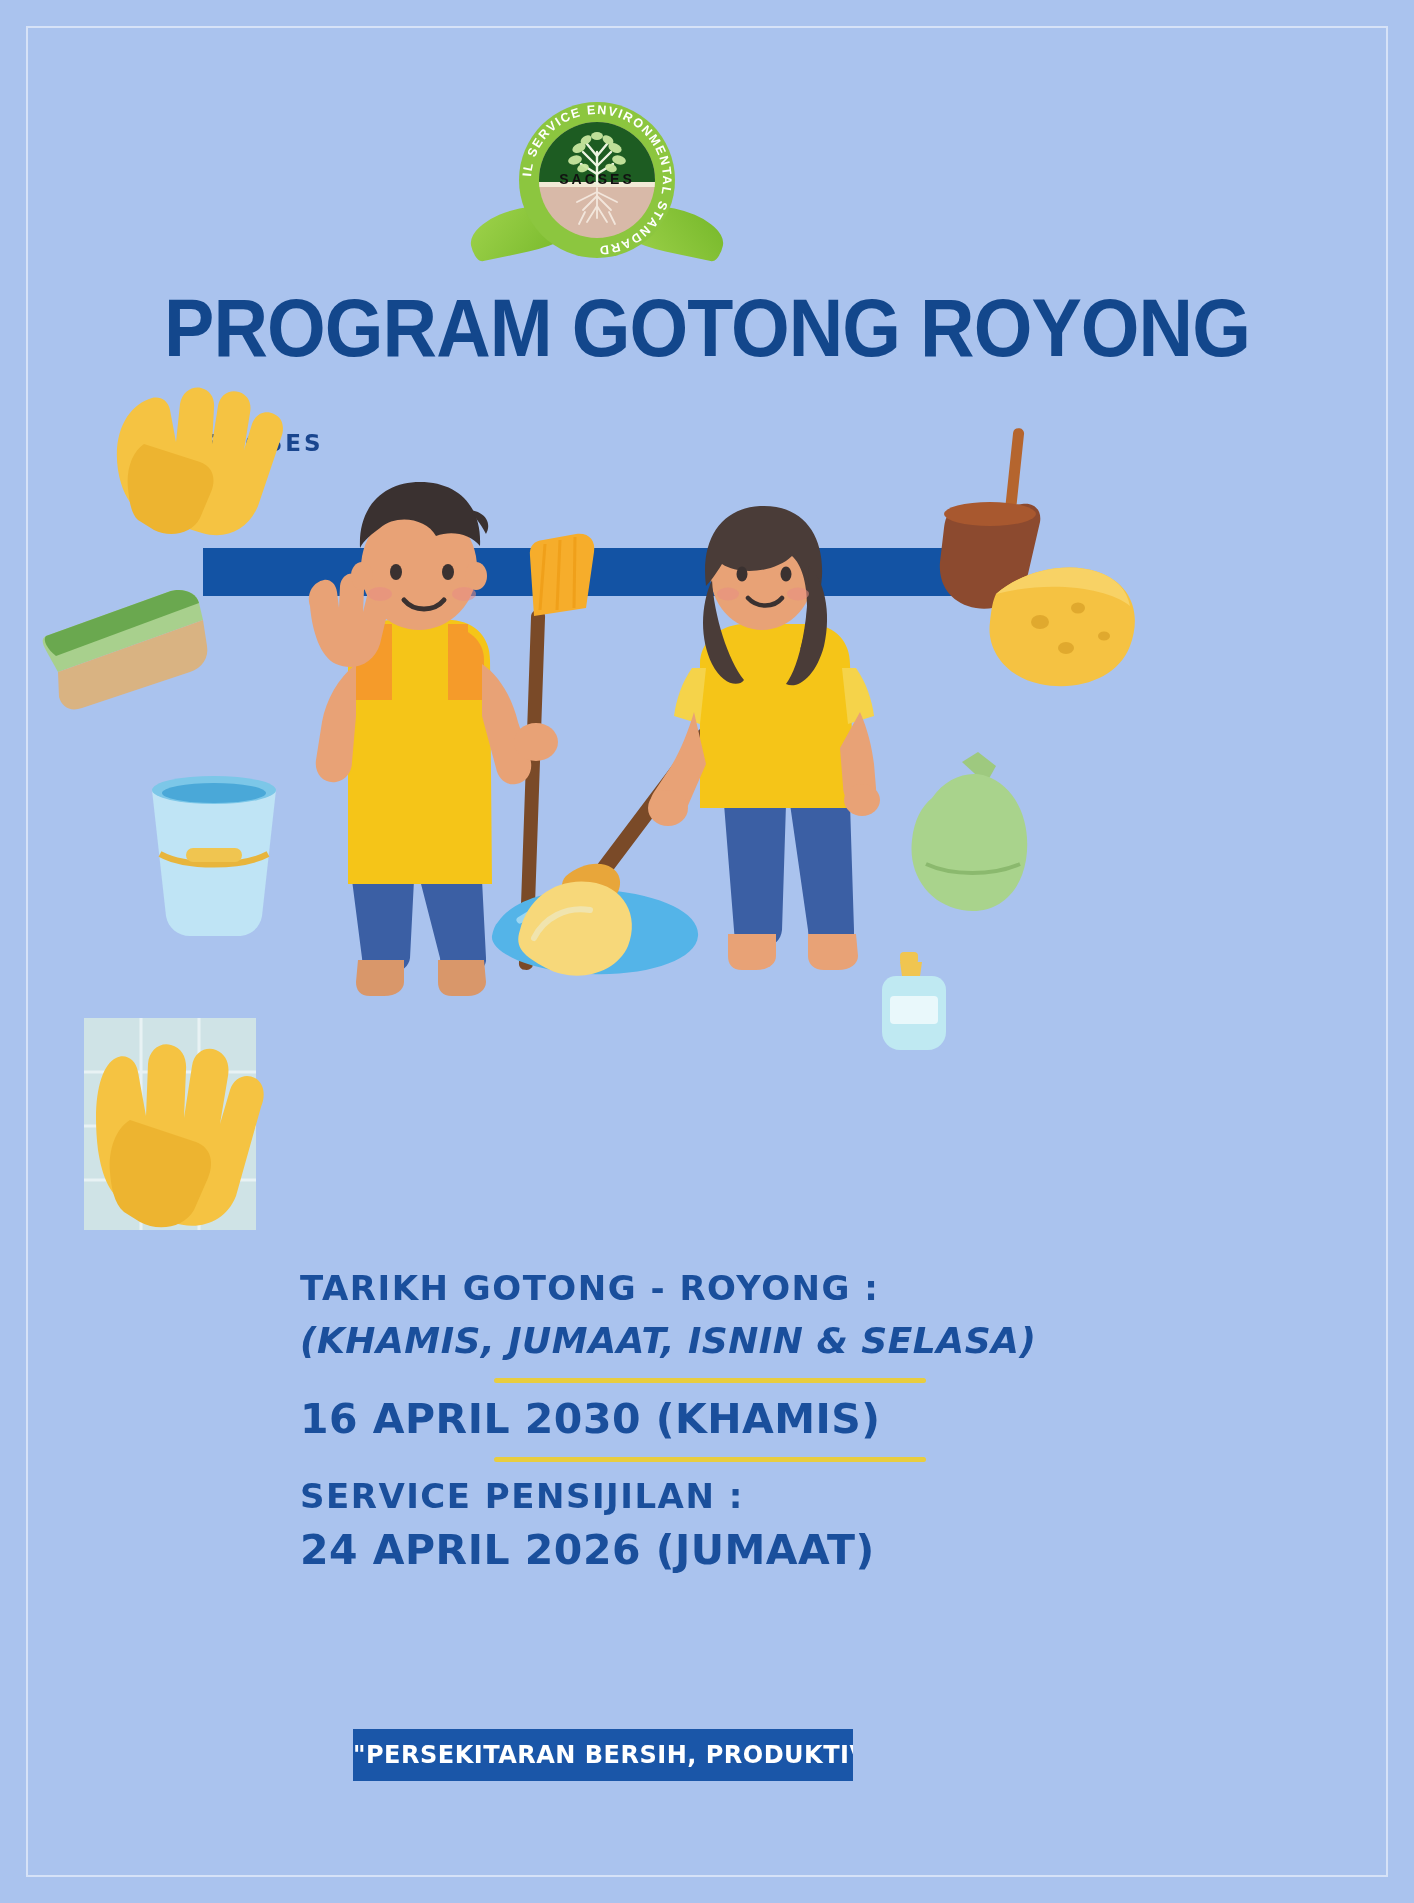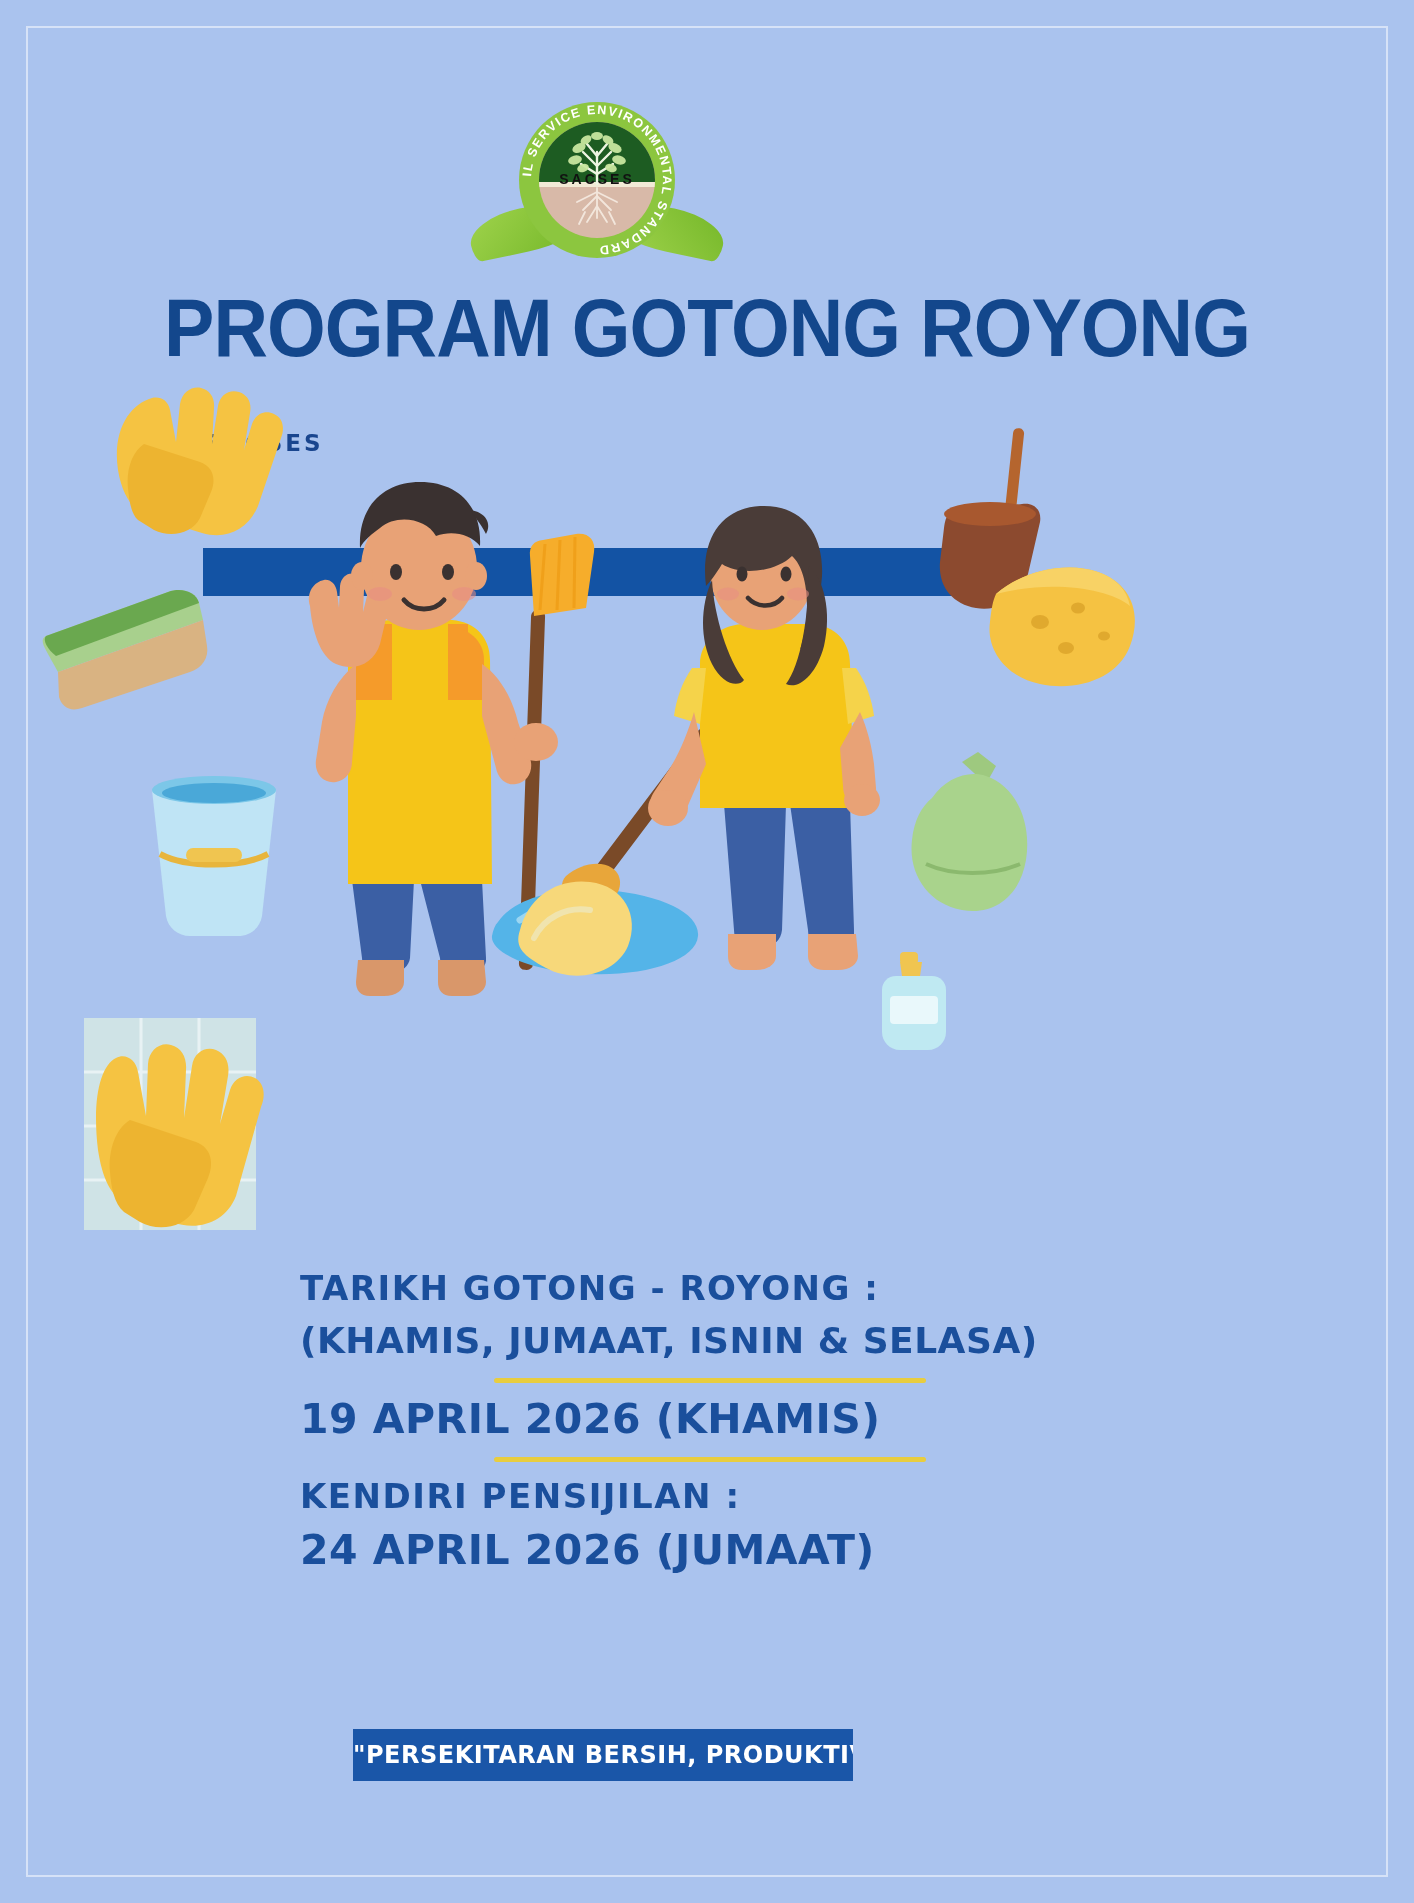--- a/index.html
+++ b/index.html
@@ -194,20 +194,21 @@
   }
   .d-big {
     font-size: 41px;
     letter-spacing: 0.5px;
     line-height: 56px;
   }
   .d-paren {
     font-size: 36px;
     letter-spacing: 0.5px;
     line-height: 54px;
+    font-style: italic;
   }
   .divider {
     width: 432px;
     height: 5px;
     background: #e8cd3f;
     margin: 10px auto 8px auto;
     border-radius: 3px;
   }
 
   
@@ -476,24 +477,24 @@
         </g>
       </g>
     </svg>
 
     <div class="dates">
       <div class="d-head">TARIKH GOTONG - ROYONG :</div>
       <div class="d-paren">(KHAMIS, JUMAAT, ISNIN &amp; SELASA)</div>
 
       <div class="divider"></div>
 
-      <div class="d-big">19 APRIL 2026 (KHAMIS)</div>
+      <div class="d-big">16 APRIL 2030 (KHAMIS)</div>
 
       <div class="divider"></div>
 
-      <div class="d-head">KENDIRI PENSIJILAN :</div>
+      <div class="d-head">SERVICE PENSIJILAN :</div>
       <div class="d-big">24 APRIL 2026 (JUMAAT)</div>
     </div>
 
     <div class="tagline">"PERSEKITARAN BERSIH, PRODUKTIVITI MENING</div>
 
   </div>
 </div>
 
 </body></html>

